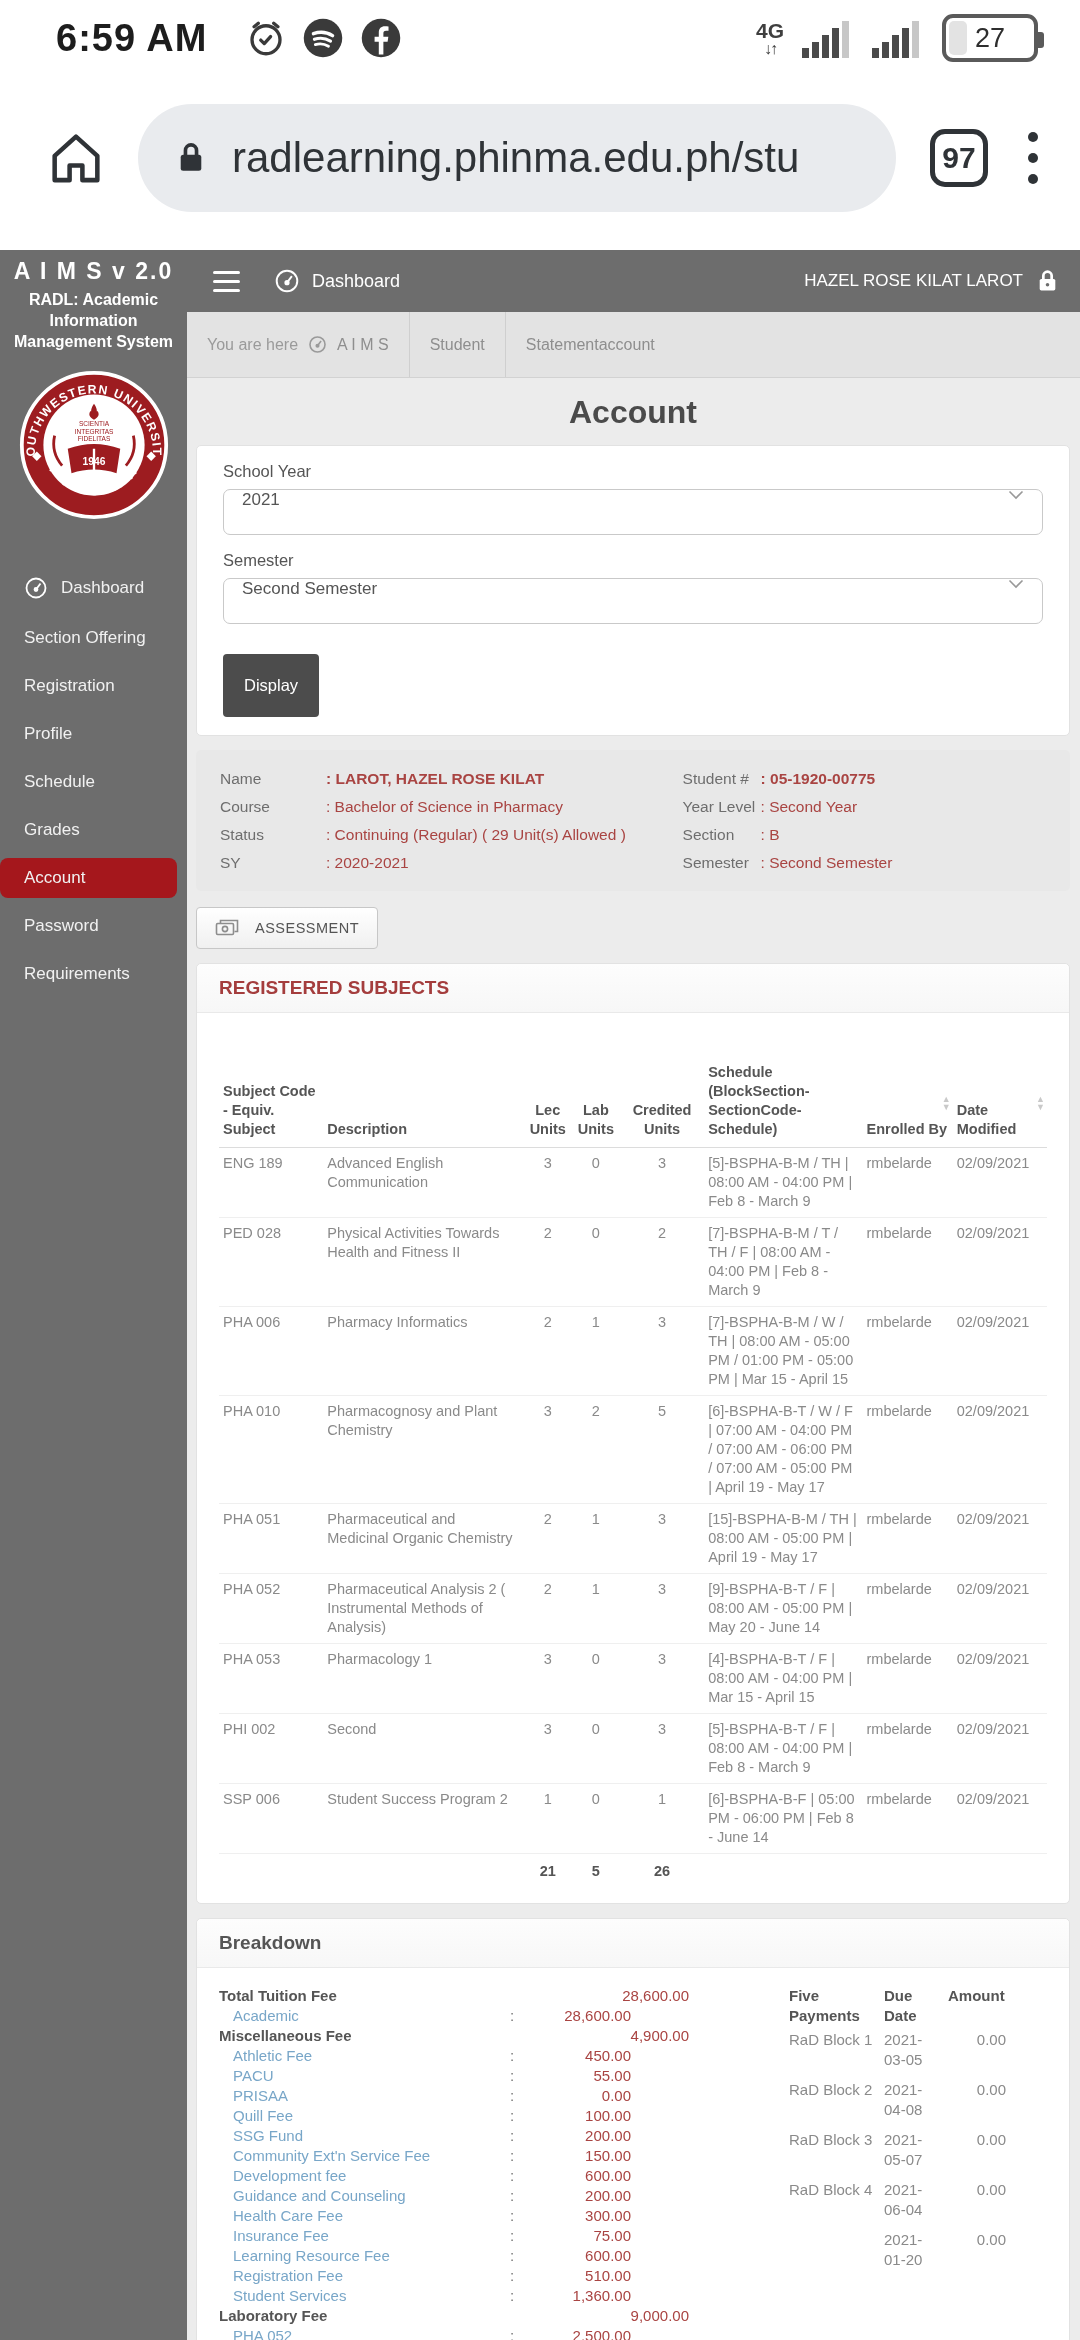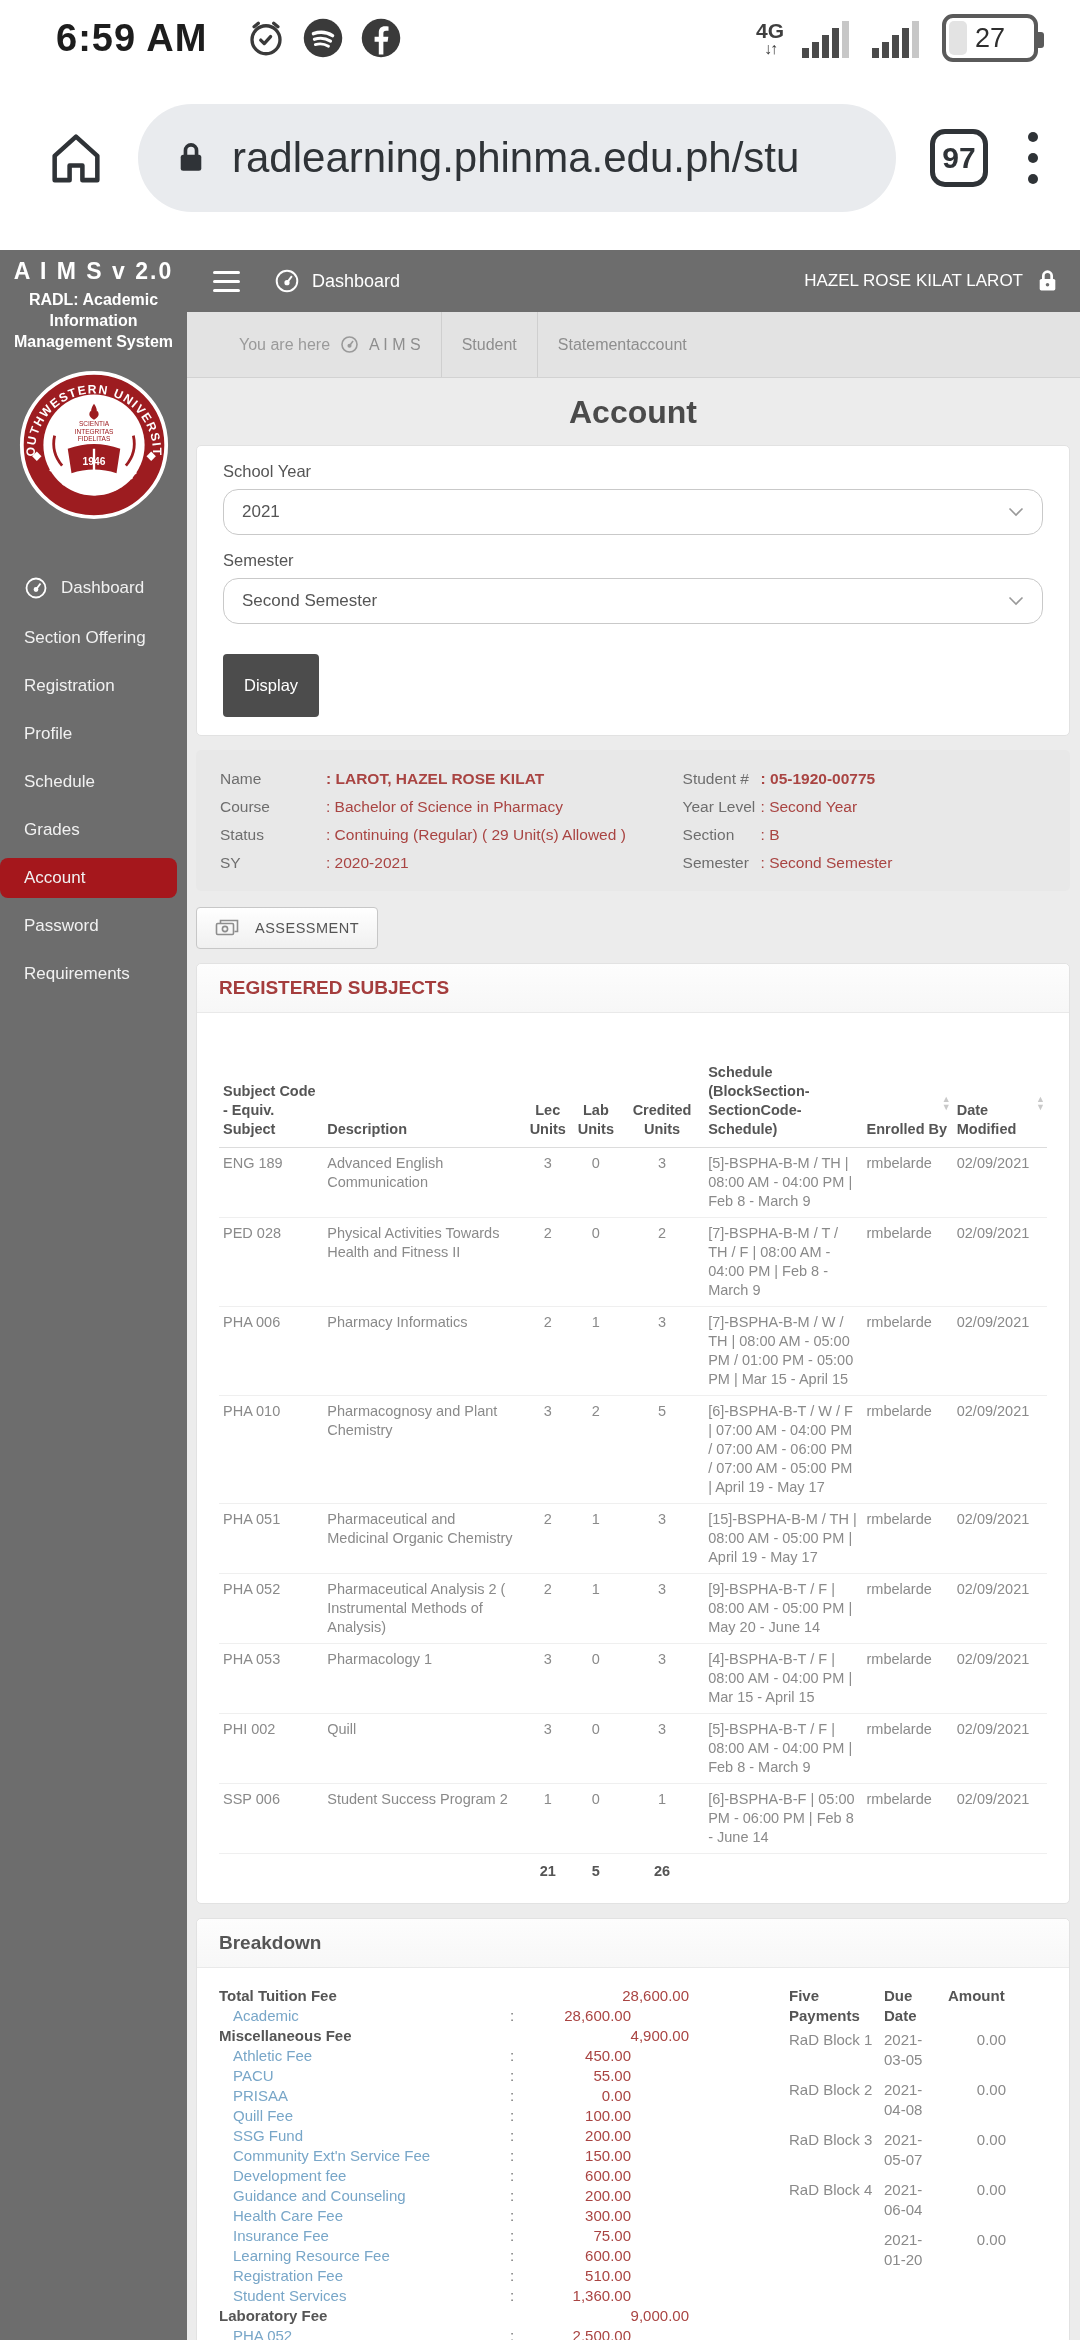--- a/index.html
+++ b/index.html
@@ -40,37 +40,37 @@
   .mitem.active { background:#a5171c; }
   .mlabel { white-space:nowrap; }
 
   .main { flex:1; display:flex; flex-direction:column; background:#ececec; min-width:0; }
   .appheader { height:62px; background:#6d6d6d; display:flex; align-items:center; padding:0 20px; color:#fff; flex:none; }
   .hamburger { display:flex; flex-direction:column; gap:6px; padding:6px; margin-right:28px; cursor:pointer; }
   .hamburger i { width:27px; height:3px; background:#fff; border-radius:2px; }
   .nav-title { font-size:18px; margin-left:12px; }
   .user { margin-left:auto; display:flex; align-items:center; gap:12px; font-size:17px; }
 
-  .breadcrumb { height:66px; background:#e3e3e3; border-bottom:1px solid #d2d2d2; display:flex; align-items:stretch; font-size:16px; color:#9a9a9a; flex:none;padding-left:32px; }
+  .breadcrumb { height:66px; background:#e3e3e3; border-bottom:1px solid #d2d2d2; display:flex; align-items:stretch; font-size:16px; color:#9a9a9a; flex:none; }
   .crumbseg { display:flex; align-items:center; gap:10px; padding:0 20px; border-right:1px solid #cfcfcf; }
   .crumbseg:last-child { border-right:none; }
   .crumb { color:#8e8e8e; cursor:pointer; }
 
   .content { padding:8px 10px 0 9px; overflow:hidden; }
   .page-title { text-align:center; font-size:32px; font-weight:bold; color:#4a4a4a; margin:8px 0 14px; }
 
   .card { background:#fff; border:1px solid #e2e2e2; border-radius:5px; margin-bottom:14px; }
   .card-h { padding:13px 22px; border-bottom:1px solid #e9e9e9; background:linear-gradient(#fdfdfd,#f7f7f7); border-radius:5px 5px 0 0; }
   .card-h h2 { font-size:19px; color:#555; font-weight:bold; }
   .card-h h2.red { color:#a43d3d; }
 
   
   .filtercard { padding:16px 26px 18px; }
   .flabel { font-size:16.5px; font-weight:normal; color:#555; margin-bottom:8px; }
-  .select { height:46px; border:1px solid #c9c9c9; border-radius:15px; background:#fff; display:flex; align-items:center; padding:0 18px; font-size:17px; color:#555; cursor:pointer; margin-bottom:16px; }
+  .select { height:46px; border:1px solid #c9c9c9; border-radius:7px; background:#fff; display:flex; align-items:flex-start; padding:0 18px; font-size:17px; color:#555; cursor:pointer; margin-bottom:16px; }
   .select .chev { margin-left:auto; color:#999; display:flex; }
   .btn-display { display:inline-block; background:#4c4c4c; color:#fff; font-size:16.5px; border:none; border-radius:4px; padding:22px 21px; margin-top:14px; cursor:pointer; }
 
   
   .studentpanel { background:#e8e8e8; border-radius:5px; padding:18px 24px; display:flex; margin-bottom:14px; }
   .stucol { display:flex; flex-direction:column; gap:7px; }
   .stucol.l { flex:0 0 56%; }
   .stucol.r { flex:1; }
   .srow { display:flex; font-size:15.5px; line-height:21px; }
   .slbl { color:#6e6e6e; flex:none; }
@@ -480,21 +480,21 @@
                     <td>Pharmacology 1</td>
                     <td class="ctr">3</td>
                     <td class="ctr">0</td>
                     <td class="ctr">3</td>
                     <td>[4]-BSPHA-B-T / F | 08:00 AM - 04:00 PM | Mar 15 - April 15</td>
                     <td>rmbelarde</td>
                     <td>02/09/2021</td>
                   </tr>
                   <tr>
                     <td>PHI 002</td>
-                    <td>Quill</td>
+                    <td>Second</td>
                     <td class="ctr">3</td>
                     <td class="ctr">0</td>
                     <td class="ctr">3</td>
                     <td>[5]-BSPHA-B-T / F | 08:00 AM - 04:00 PM | Feb 8 - March 9</td>
                     <td>rmbelarde</td>
                     <td>02/09/2021</td>
                   </tr>
                   <tr>
                     <td>SSP 006</td>
                     <td>Student Success Program 2</td>

